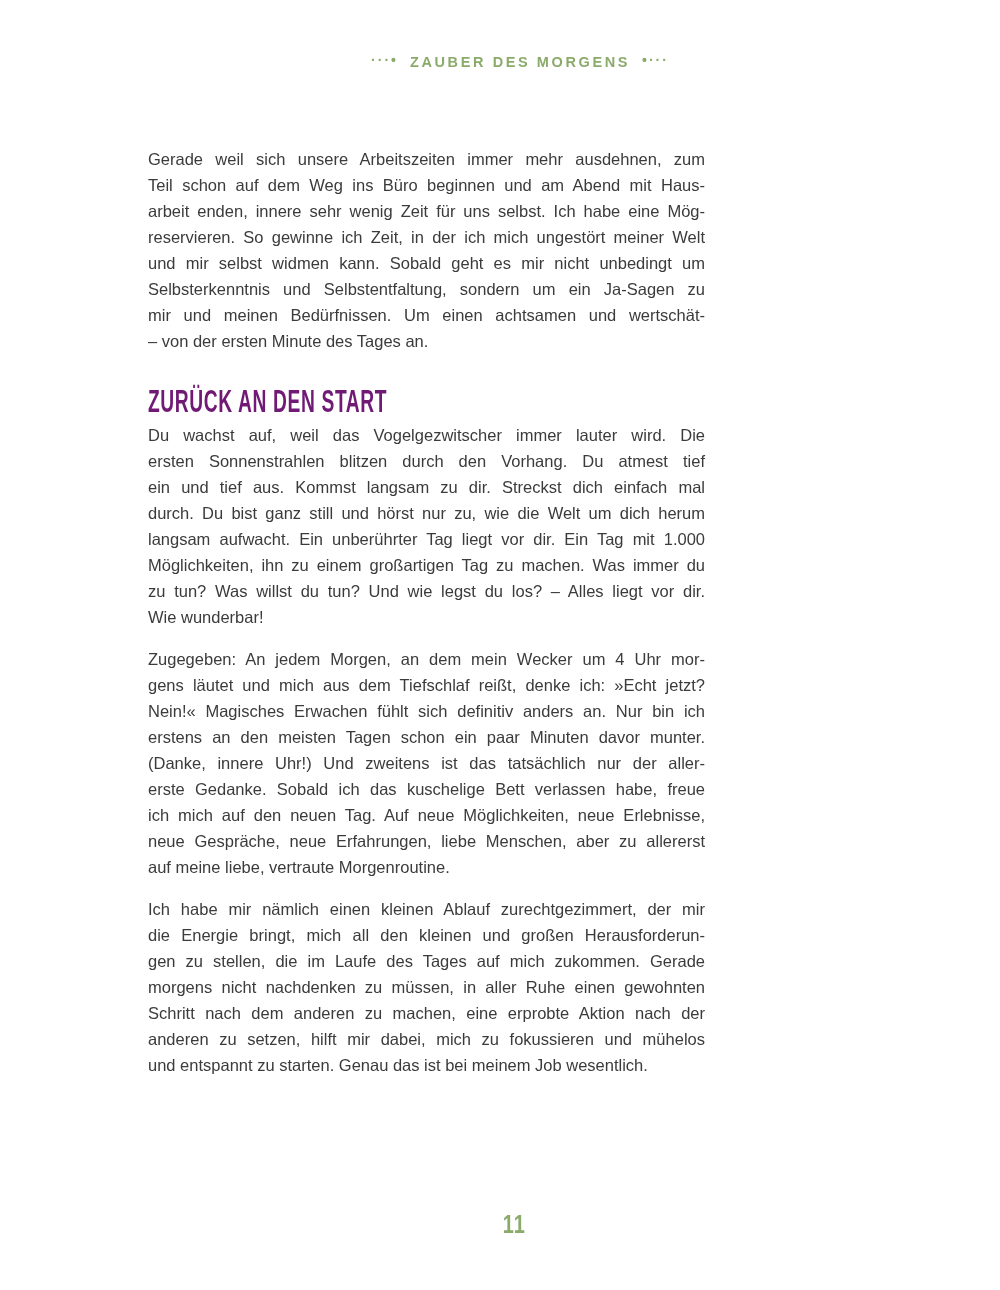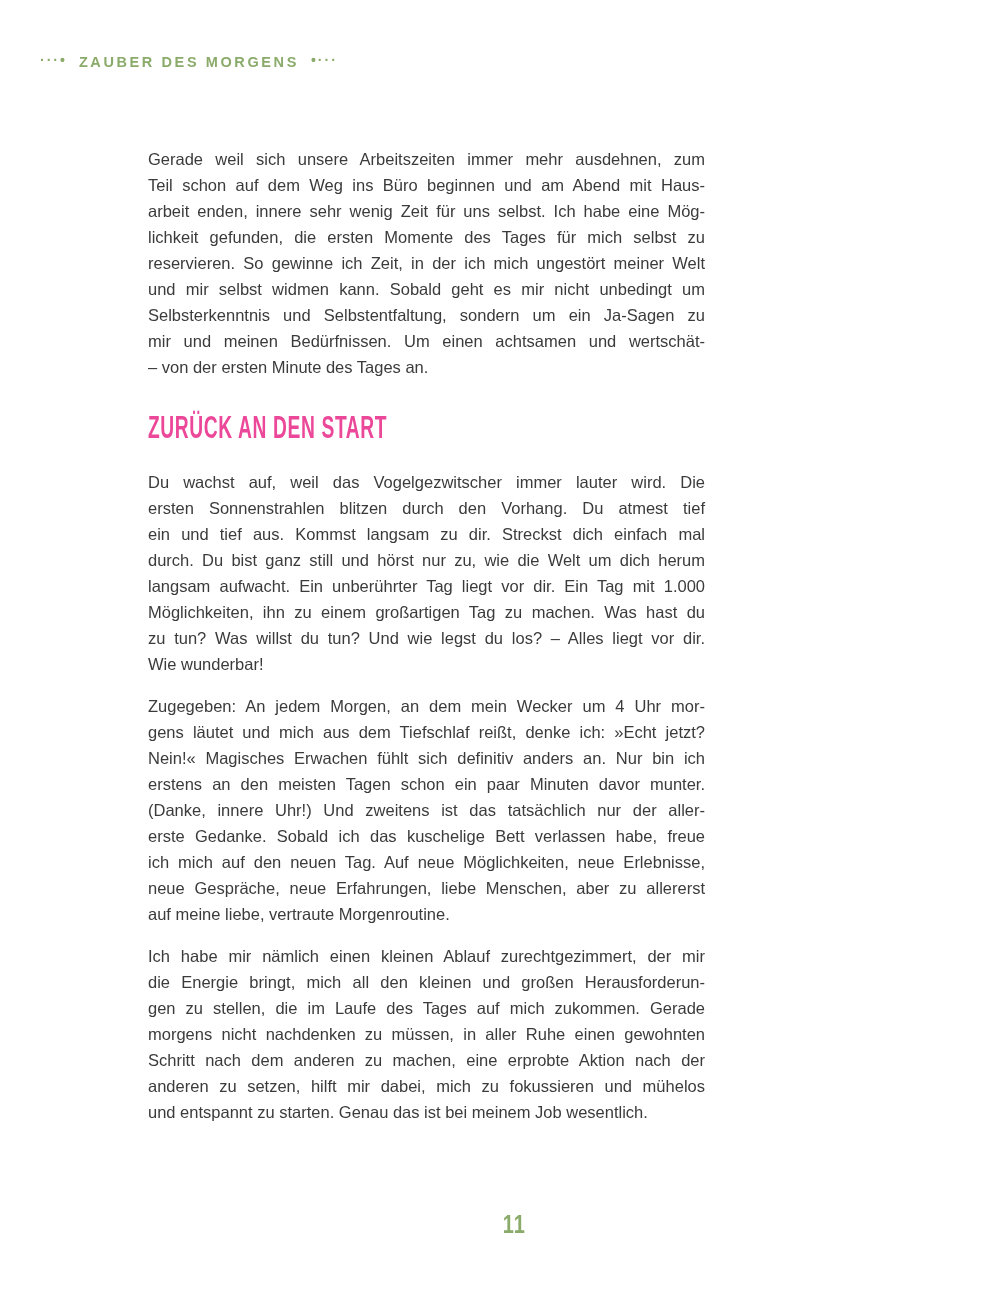--- a/index.html
+++ b/index.html
@@ -12,20 +12,21 @@
     overflow: hidden;
   }
   
   .running-header {
     position: absolute;
     top: 52px;
     left: 0;
     width: 1000px;
     padding-left: 40px;
     box-sizing: border-box;
+    text-align: center;
     color: #8bab6b;
     white-space: nowrap;
   }
   .orn {
     font-size: 14px;
     font-weight: 700;
     letter-spacing: 2px;
     vertical-align: 2px;
   }
   .header-title {
@@ -40,24 +41,24 @@
     left: 148px;
     top: 146px;
     width: 557px;
     color: #3b3b3b;
     font-size: 16.5px;
     line-height: 26px;
   }
   .line { text-align: justify; text-align-last: justify; }
   .line.last { text-align-last: left; }
   .section-heading {
-    margin: 30px 0 24px 0;
+    margin: 30px 0 3px 0;
     height: 35px;
     line-height: 35px;
-    color: #ec4899;
+    color: #701a75;
     white-space: nowrap;
   }
   .heading-inner {
     display: inline-block;
     transform: scaleX(0.62);
     transform-origin: 0 50%;
     font-size: 31px;
     font-weight: 700;
     letter-spacing: 1px;
   }
@@ -88,39 +89,38 @@
 
   <div class="running-header">
     <span class="orn">···•</span><span class="header-title">ZAUBER DES MORGENS</span><span class="orn">•···</span>
   </div>
 
   <div class="text-column">
     <div class="paragraph">
         <div class="line">Gerade weil sich unsere Arbeitszeiten immer mehr ausdehnen, zum</div>
         <div class="line">Teil schon auf dem Weg ins Büro beginnen und am Abend mit Haus-</div>
         <div class="line">arbeit enden, innere sehr wenig Zeit für uns selbst. Ich habe eine Mög-</div>
-        <div class="line">lichkeit gefunden, die ersten Momente des Tages für mich selbst zu</div>
         <div class="line">reservieren. So gewinne ich Zeit, in der ich mich ungestört meiner Welt</div>
         <div class="line">und mir selbst widmen kann. Sobald geht es mir nicht unbedingt um</div>
         <div class="line">Selbsterkenntnis und Selbstentfaltung, sondern um ein Ja-Sagen zu</div>
         <div class="line">mir und meinen Bedürfnissen. Um einen achtsamen und wertschät-</div>
         <div class="line last">– von der ersten Minute des Tages an.</div>
       </div>
 
     <h2 class="section-heading">
       <span class="heading-inner">ZURÜCK AN DEN START</span>
     </h2>
 
     <div class="paragraph">
         <div class="line">Du wachst auf, weil das Vogelgezwitscher immer lauter wird. Die</div>
         <div class="line">ersten Sonnenstrahlen blitzen durch den Vorhang. Du atmest tief</div>
         <div class="line">ein und tief aus. Kommst langsam zu dir. Streckst dich einfach mal</div>
         <div class="line">durch. Du bist ganz still und hörst nur zu, wie die Welt um dich herum</div>
         <div class="line">langsam aufwacht. Ein unberührter Tag liegt vor dir. Ein Tag mit 1.000</div>
-        <div class="line">Möglichkeiten, ihn zu einem großartigen Tag zu machen. Was hast du</div>
+        <div class="line">Möglichkeiten, ihn zu einem großartigen Tag zu machen. Was immer du</div>
         <div class="line">zu tun? Was willst du tun? Und wie legst du los? – Alles liegt vor dir.</div>
         <div class="line last">Wie wunderbar!</div>
       </div>
     <div class="paragraph spaced">
         <div class="line">Zugegeben: An jedem Morgen, an dem mein Wecker um 4 Uhr mor-</div>
         <div class="line">gens läutet und mich aus dem Tiefschlaf reißt, denke ich: »Echt jetzt?</div>
         <div class="line">Nein!« Magisches Erwachen fühlt sich definitiv anders an. Nur bin ich</div>
         <div class="line">erstens an den meisten Tagen schon ein paar Minuten davor munter.</div>
         <div class="line">(Danke, innere Uhr!) Und zweitens ist das tatsächlich nur der aller-</div>
         <div class="line">erste Gedanke. Sobald ich das kuschelige Bett verlassen habe, freue</div>

